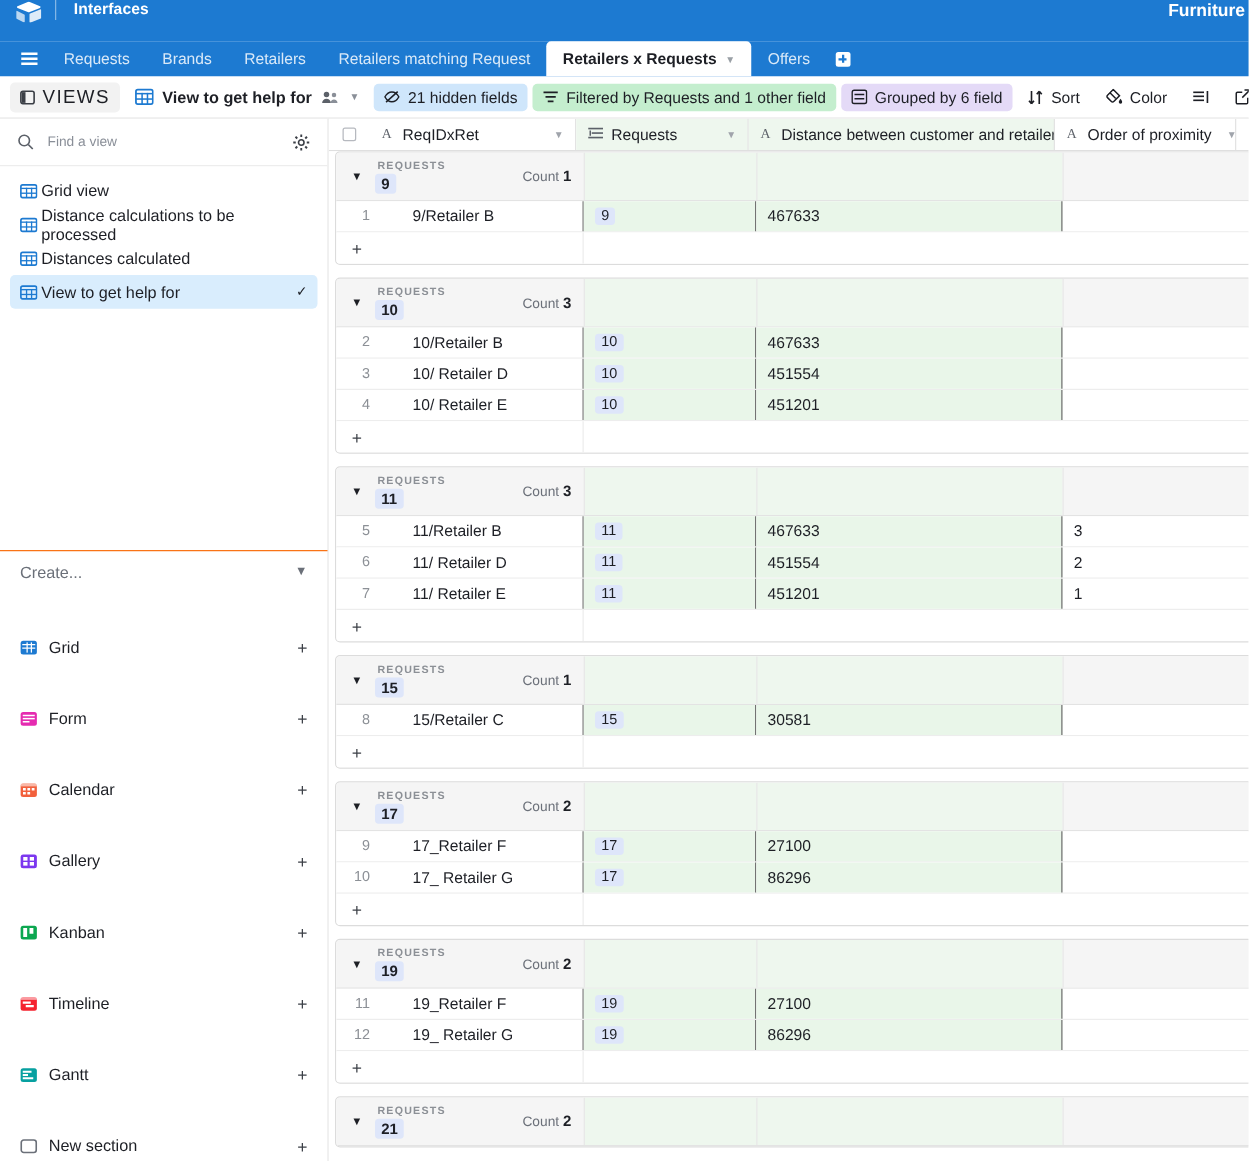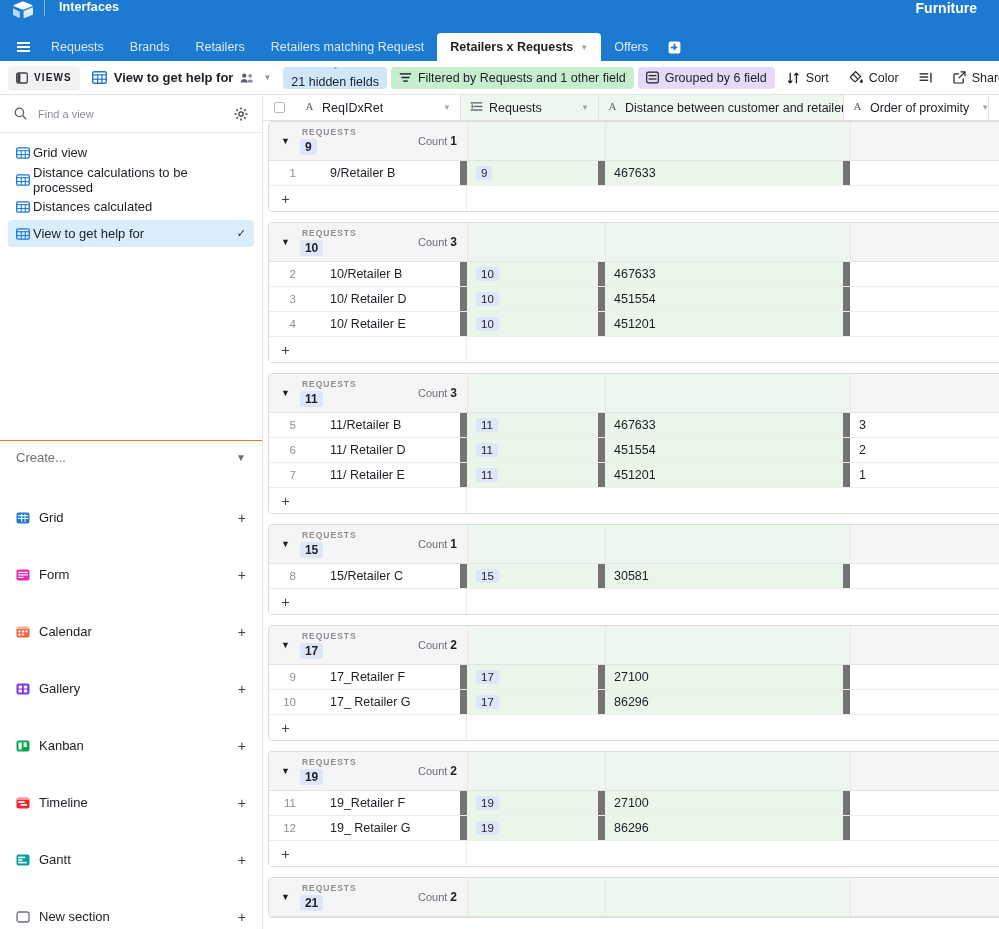--- a/index.html
+++ b/index.html
@@ -34,21 +34,21 @@
   }
   .interfaces-link {
     color: #ffffff;
     font-size: 12.5px;
     font-weight: bold;
     letter-spacing: .1px;
     cursor: pointer;
   }
   .base-name {
     position: absolute;
-    right: 22px;
+    right: 3px;
     color: #ffffff;
     font-size: 14px;
     font-weight: bold;
     white-space: nowrap;
   }
 
   
   .tabsbar {
     height: 28px;
     background: #1d7ad1;
@@ -109,35 +109,35 @@
     height: 24px;
     padding: 0 8px;
     border-radius: 4px;
     font-size: 12.5px;
     color: #1d1f25;
     cursor: pointer;
     white-space: nowrap;
   }
   .tb-views {
     background: #f2f2f2;
-    font-size: 10px;
-    font-weight: bold;
+    font-size: 15px;
+    font-weight: normal;
     letter-spacing: 1.1px;
     text-transform: uppercase;
   }
   .tb-viewname { font-weight: bold; font-size: 13px; gap: 7px; }
   .pill {
     display: flex; align-items: center; gap: 6px;
     height: 22px; padding: 0 8px;
     border-radius: 4px;
     font-size: 12.5px;
     cursor: pointer;
     white-space: nowrap;
   }
-  .pill-hidden  { background: #cfe6fb; color: #1d1f25; flex-direction: column; }
+  .pill-hidden  { background: #cfe6fb; color: #1d1f25; }
   .pill-filter  { background: #c4eece; color: #1d1f25; }
   .pill-group   { background: #e4daf7; color: #1d1f25; }
 
   
   .body {
     display: flex;
     height: calc(929px - 33px - 28px - 34px);
   }
 
   
@@ -320,21 +320,21 @@
   .row {
     display: flex;
     height: 25px;
     border-bottom: 1px solid #ededed;
     background: #ffffff;
   }
   .cell {
     display: flex; align-items: center;
     padding: 0 9px;
     font-size: 12.5px;
-    border-right: 7px solid #737373;
+    border-right: 1px solid #737373;
     overflow: hidden;
     white-space: nowrap;
   }
   .cell-num {
     width: 33px; min-width: 33px;
     justify-content: flex-end;
     color: #8c9096;
     font-size: 11.5px;
     padding-right: 6px;
     border-right: none;

